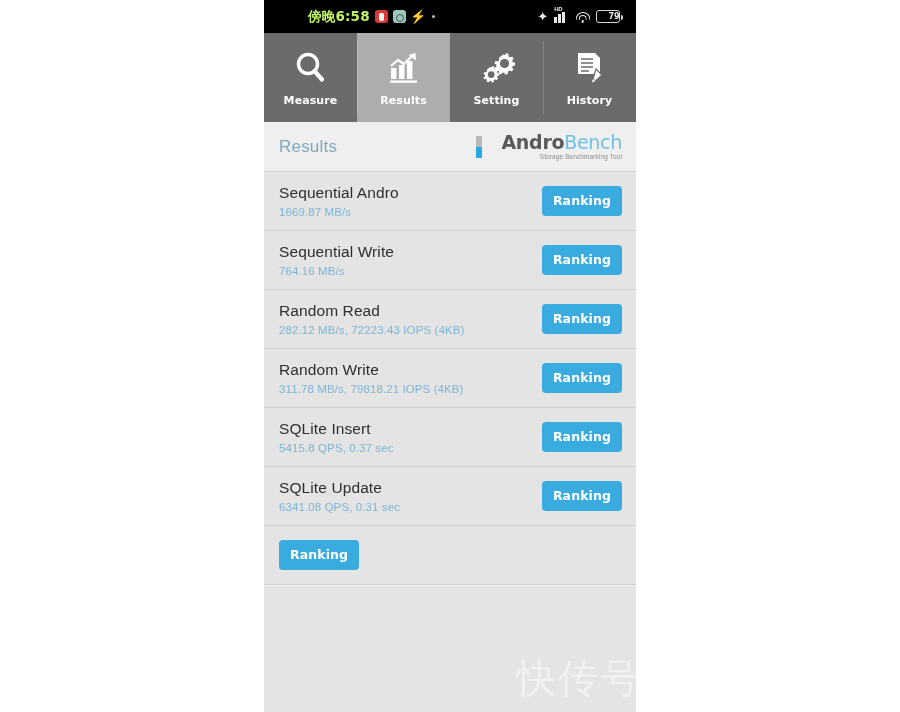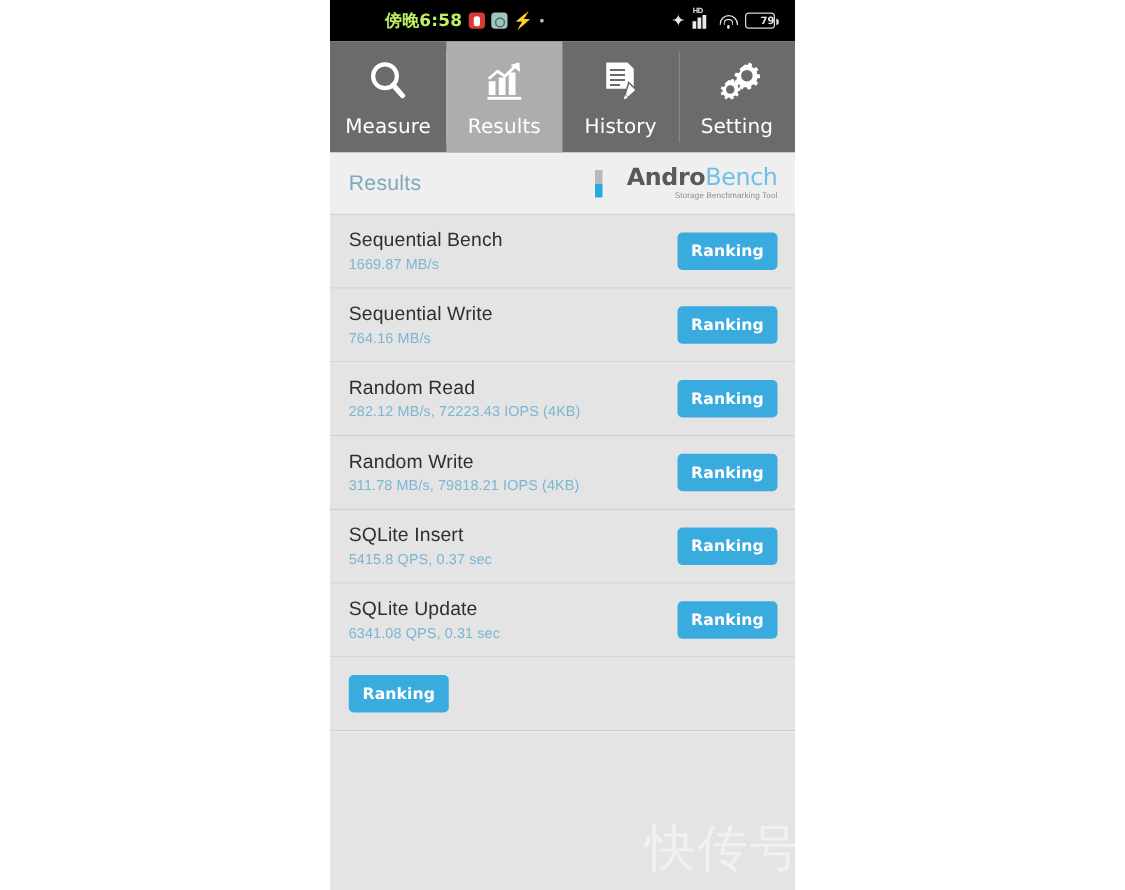--- a/index.html
+++ b/index.html
@@ -93,21 +93,21 @@
     align-items: center; justify-content: center;
     gap: 6px; cursor: pointer; position: relative;
   }
   .tab + .tab::before {
     content:""; position:absolute; left:0; top:8px; bottom:8px;
     width:1px; background: rgba(255,255,255,.18);
   }
   .tab.active { background: #adadad; }
   .tab.active + .tab::before { background: transparent; }
   .tab-label {
-    font-size: 16px; color: #ffffff; font-weight: 400;
+    font-size: 11px; color: #ffffff; font-weight: 700;
     letter-spacing: .1px; font-family: "DejaVu Sans", sans-serif;
   }
   .tab-ico { width: 40px; height: 40px; display:flex; align-items:center; justify-content:center; }
   .tab-ico svg { display: block; }
 
   
   .res-header {
     height: 50px; background: #efefef;
     display: flex; align-items: center; justify-content: space-between;
     padding: 0 14px 0 15px;
@@ -225,68 +225,68 @@
             <polyline points="5,16 12,10 18,14 28,4" fill="none" stroke="#fff" stroke-width="2.3" stroke-linejoin="round"></polyline>
             <polygon points="29.5,3 30,10.5 22.5,5" fill="#fff"></polygon>
           </svg>
         </span>
         <span class="tab-label">Results</span>
       </div>
 
       <div class="tab">
         <span class="tab-ico">
           <svg width="36" height="36" viewBox="0 0 36 36">
+            <g fill="#fff">
+              <path d="M24 4.5 l2.2 .5 .9-2 2.6 1.1 -.3 2.2 1.8 1.3 1.9-1.1 1.6 2.2 -1.5 1.6 .7 2.1 2.2 .2 0 2.8 -2.2 .3 -.8 2.1 1.4 1.7 -1.8 2.1 -1.9-1.2 -1.9 1.2 .2 2.2 -2.7 .9 -1.1-1.9 -2.2-.1 -1.2 1.9 -2.5-1.3 .6-2.1 -1.6-1.5 -2.1 .7 -.9-2.6 1.9-1.1 .1-2.2 -2-1 1.2-2.5 2.1 .6 1.6-1.5 -.5-2.1z"></path>
+              <circle cx="25.5" cy="13.5" r="4.6" fill="#6b6b6b"></circle>
+              <path d="M11 17 l1.7 .4 .7-1.5 2 .9 -.2 1.7 1.4 1 1.4-.8 1.2 1.7 -1.1 1.2 .5 1.6 1.7 .2 0 2.1 -1.7 .2 -.6 1.6 1.1 1.3 -1.4 1.6 -1.5-.9 -1.4 .9 .1 1.7 -2 .7 -.9-1.5 -1.7-.1 -.9 1.5 -1.9-1 .5-1.6 -1.2-1.2 -1.6 .5 -.7-2 1.5-.8 .1-1.7 -1.6-.8 .9-1.9 1.6 .5 1.2-1.2 -.4-1.6z"></path>
+              <circle cx="12.2" cy="24.6" r="3.4" fill="#6b6b6b"></circle>
+            </g>
+          </svg>
+        </span>
+        <span class="tab-label">Setting</span>
+      </div>
+
+      <div class="tab">
+        <span class="tab-ico">
+          <svg width="36" height="36" viewBox="0 0 36 36">
             <path d="M6 3 h17 l5 5 v16 h-22 z" fill="#fff"></path>
             <g stroke="#6b6b6b" stroke-width="1.5">
               <line x1="9" y1="9" x2="21" y2="9"></line>
               <line x1="9" y1="13" x2="21" y2="13"></line>
               <line x1="9" y1="17" x2="21" y2="17"></line>
               <line x1="9" y1="21" x2="17" y2="21"></line>
             </g>
             <path d="M24 19 l6 6 -6.5 6 -2.5-2 z" fill="#fff" stroke="#6b6b6b" stroke-width="1.2"></path>
             <path d="M21 29 l2.5 2 -3.5 1.5 z" fill="#fff"></path>
           </svg>
         </span>
         <span class="tab-label">History</span>
       </div>
-
-      <div class="tab">
-        <span class="tab-ico">
-          <svg width="36" height="36" viewBox="0 0 36 36">
-            <g fill="#fff">
-              <path d="M24 4.5 l2.2 .5 .9-2 2.6 1.1 -.3 2.2 1.8 1.3 1.9-1.1 1.6 2.2 -1.5 1.6 .7 2.1 2.2 .2 0 2.8 -2.2 .3 -.8 2.1 1.4 1.7 -1.8 2.1 -1.9-1.2 -1.9 1.2 .2 2.2 -2.7 .9 -1.1-1.9 -2.2-.1 -1.2 1.9 -2.5-1.3 .6-2.1 -1.6-1.5 -2.1 .7 -.9-2.6 1.9-1.1 .1-2.2 -2-1 1.2-2.5 2.1 .6 1.6-1.5 -.5-2.1z"></path>
-              <circle cx="25.5" cy="13.5" r="4.6" fill="#6b6b6b"></circle>
-              <path d="M11 17 l1.7 .4 .7-1.5 2 .9 -.2 1.7 1.4 1 1.4-.8 1.2 1.7 -1.1 1.2 .5 1.6 1.7 .2 0 2.1 -1.7 .2 -.6 1.6 1.1 1.3 -1.4 1.6 -1.5-.9 -1.4 .9 .1 1.7 -2 .7 -.9-1.5 -1.7-.1 -.9 1.5 -1.9-1 .5-1.6 -1.2-1.2 -1.6 .5 -.7-2 1.5-.8 .1-1.7 -1.6-.8 .9-1.9 1.6 .5 1.2-1.2 -.4-1.6z"></path>
-              <circle cx="12.2" cy="24.6" r="3.4" fill="#6b6b6b"></circle>
-            </g>
-          </svg>
-        </span>
-        <span class="tab-label">Setting</span>
-      </div>
     </div>
 
     <div class="res-header">
       <span class="res-title">Results</span>
       <div class="logo">
         <span class="logo-mark">
             <i></i>
             <i></i>
           </span>
         <span class="logo-text">
           <span class="logo-main"><span class="a">Andro</span><span class="b">Bench</span></span>
           <span class="logo-sub">Storage Benchmarking Tool</span>
         </span>
       </div>
     </div>
 
     <div class="rows">
 
       <div class="row">
         <div class="row-texts">
-          <span class="row-title">Sequential Bench</span>
+          <span class="row-title">Sequential Andro</span>
           <span class="row-sub">1669.87 MB/s</span>
         </div>
         <button class="rank-btn">Ranking</button>
       </div>
 
       <div class="row">
         <div class="row-texts">
           <span class="row-title">Sequential Write</span>
           <span class="row-sub">764.16 MB/s</span>
         </div>

